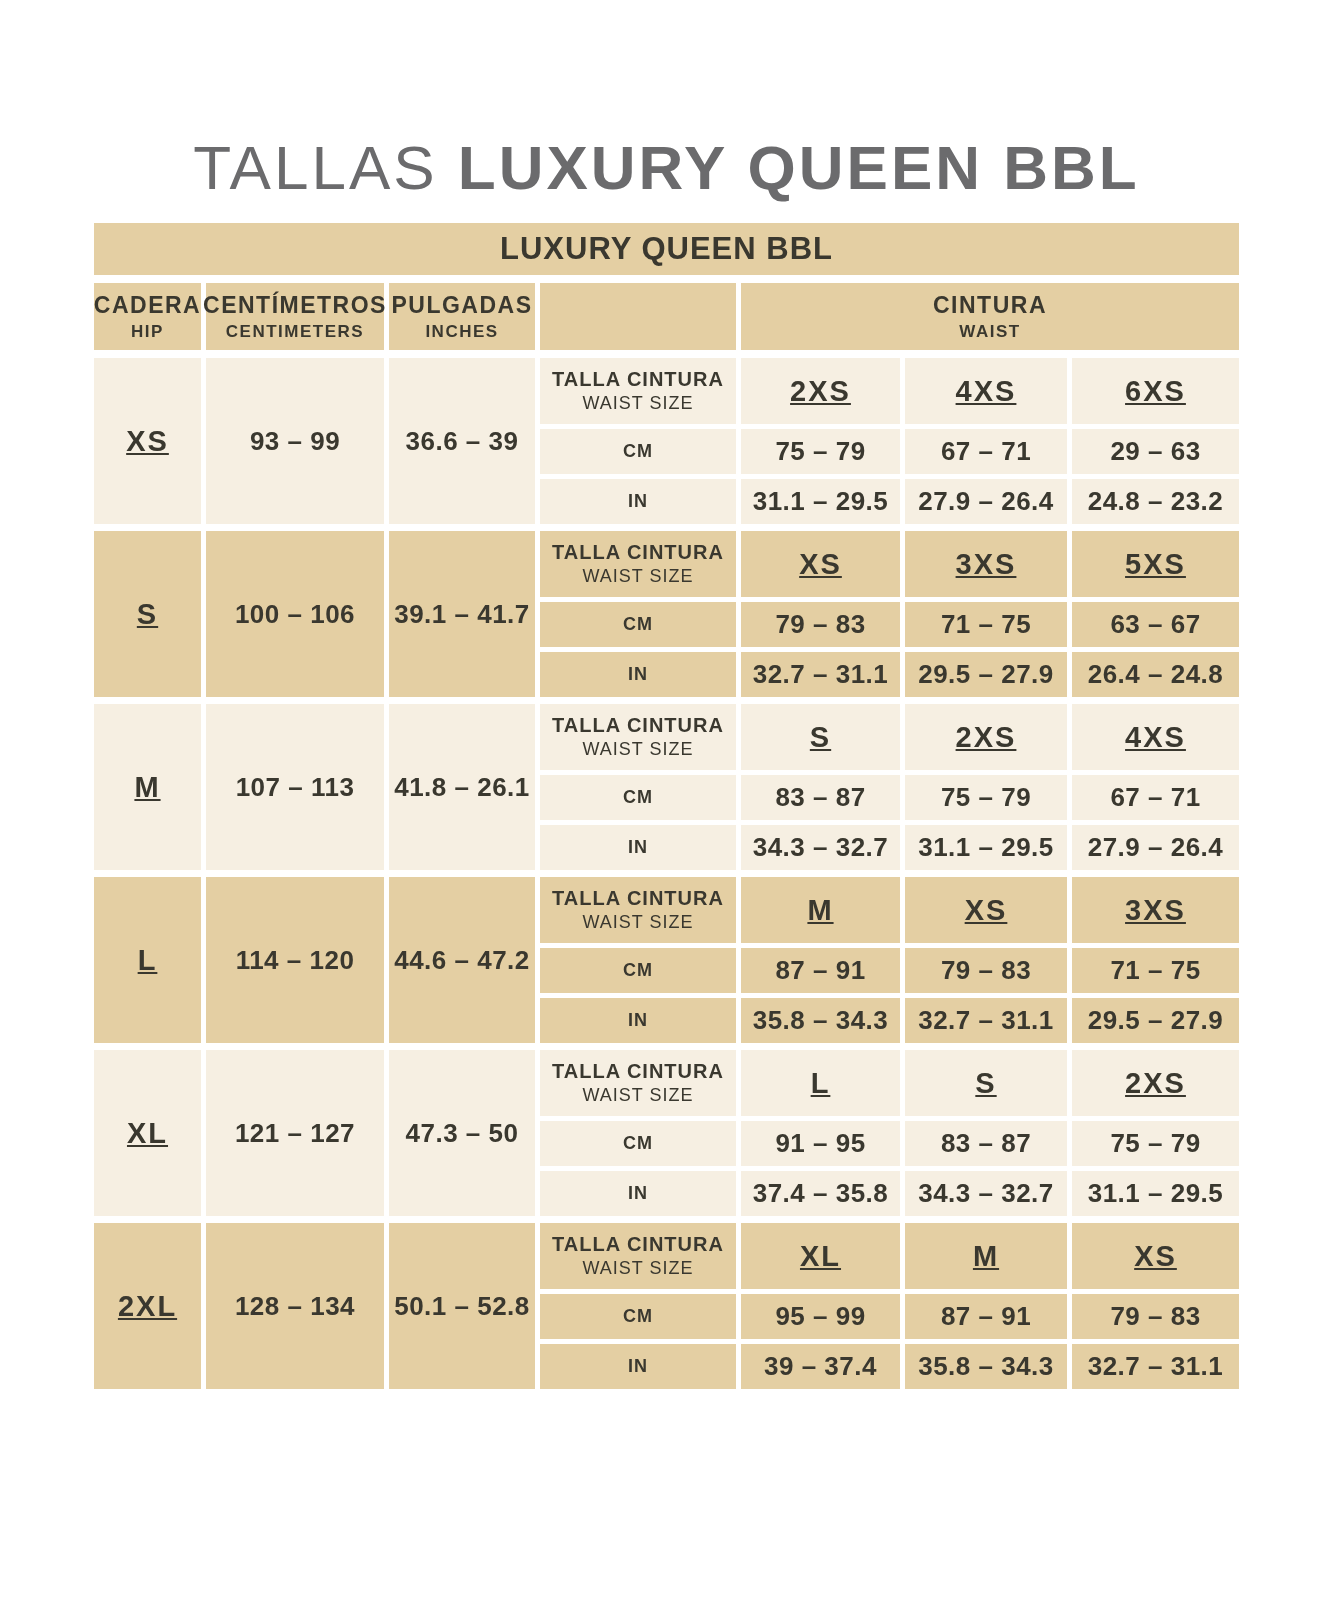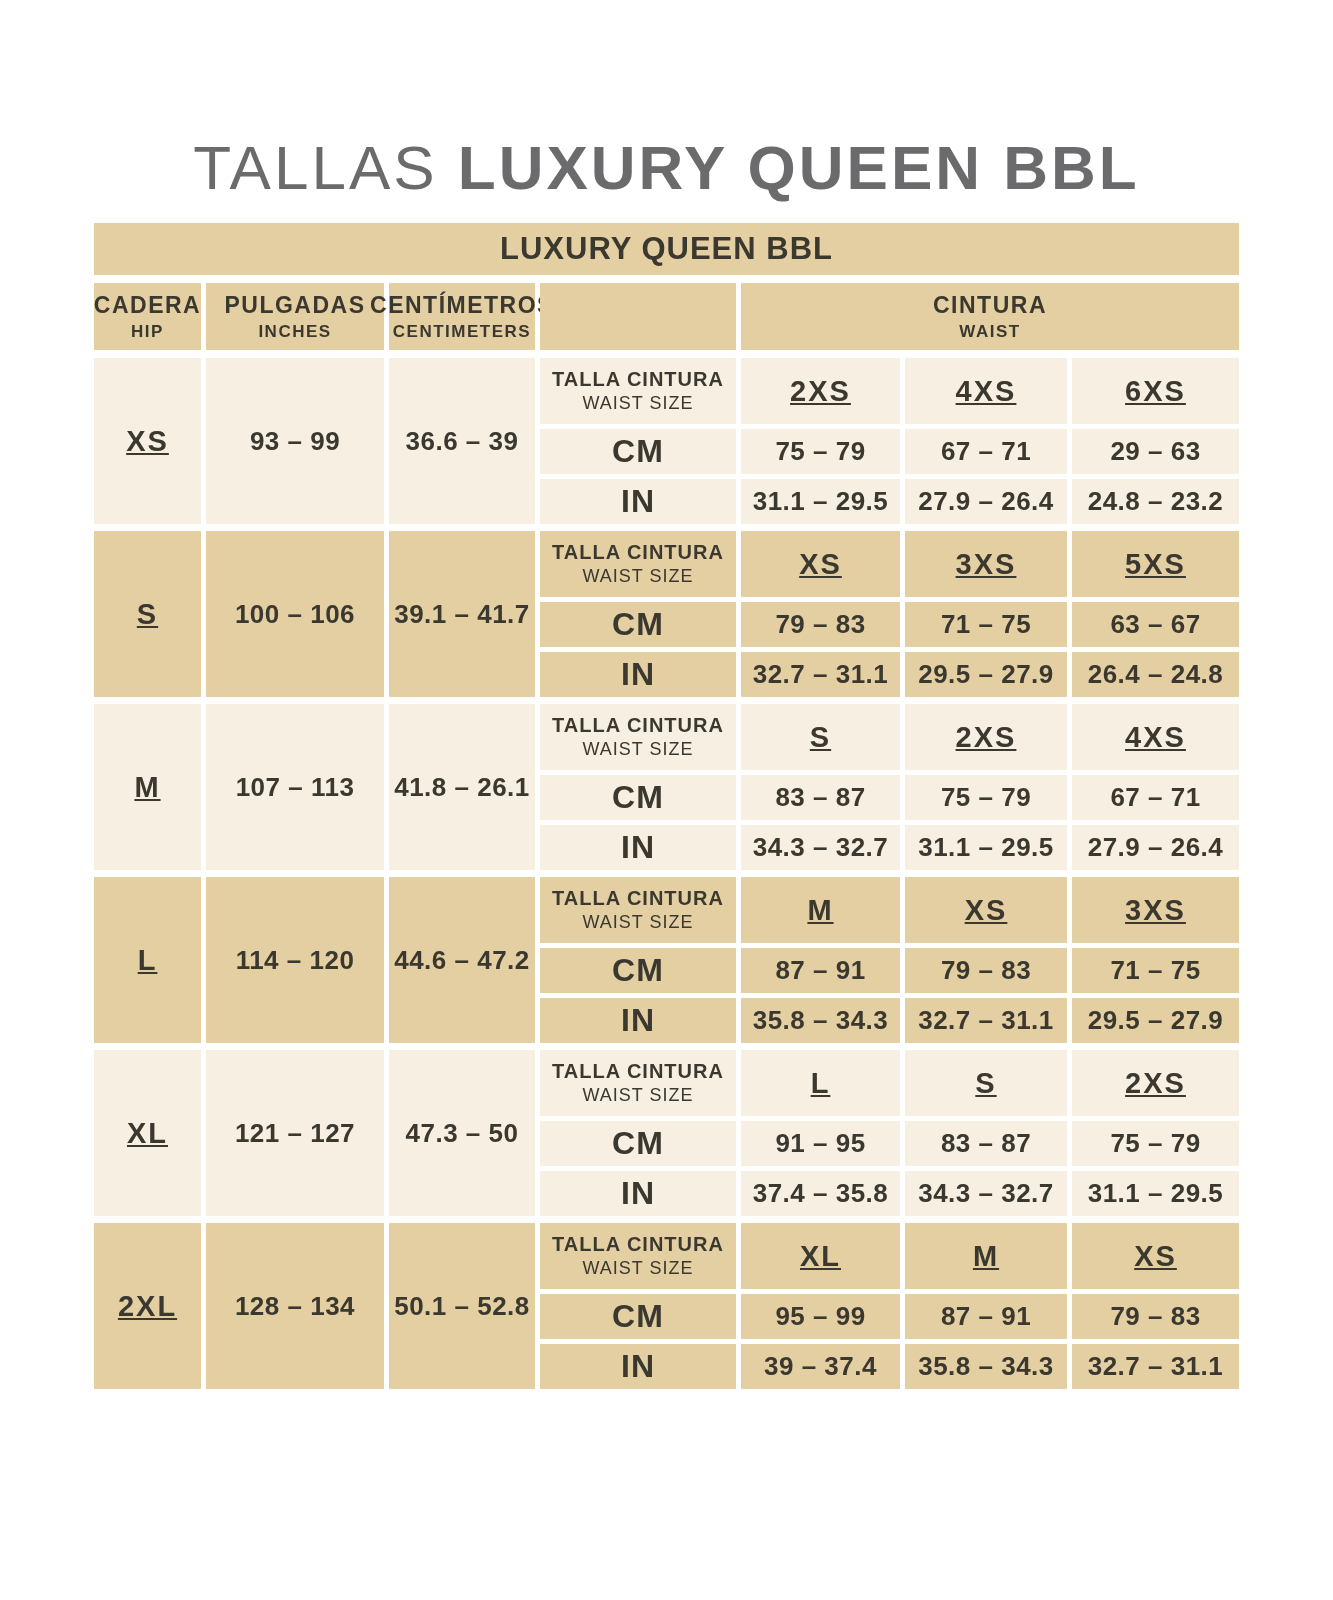--- a/index.html
+++ b/index.html
@@ -59,47 +59,47 @@
   .c2 { grid-column: 2; grid-row: 1 / span 3; }
   .c3 { grid-column: 3; grid-row: 1 / span 3; }
   .waist-span { grid-column: 5 / 8; }
 
   .hp  { font-size: 23px; font-weight: 700; letter-spacing: 1.5px; }
   .hs  { font-size: 17px; font-weight: 700; letter-spacing: 1.5px; margin-top: 3px; }
   .lp  { font-size: 20px; font-weight: 700; letter-spacing: 1px; }
   .ls  { font-size: 18px; font-weight: 400; letter-spacing: 1px; margin-top: 2px; }
   .sz  { font-size: 29px; font-weight: 700; letter-spacing: 2px; text-decoration: underline; }
   .val { font-size: 26px; font-weight: 700; letter-spacing: 0.5px; white-space: nowrap; }
-  .unit{ font-size: 32px; font-weight: 700; letter-spacing: 1px; }
+  .unit{ font-size: 18px; font-weight: 700; letter-spacing: 1px; }
 </style>
 </head>
 <body>
 
 <div class="page">
 
   <h1 class="title"><span class="t-light">TALLAS</span> <span class="t-bold">LUXURY QUEEN BBL</span></h1>
 
   <div class="sizetable">
 
     <div class="band">
       <span>LUXURY QUEEN BBL</span>
     </div>
 
     <div class="grid head">
       <div class="cell">
         <div class="hp">CADERA</div>
         <div class="hs">HIP</div>
       </div>
       <div class="cell">
+        <div class="hp">CENTÍMETROS</div>
+        <div class="hs">CENTIMETERS</div>
+      </div>
+      <div class="cell">
         <div class="hp">PULGADAS</div>
         <div class="hs">INCHES</div>
-      </div>
-      <div class="cell">
-        <div class="hp">CENTÍMETROS</div>
-        <div class="hs">CENTIMETERS</div>
       </div>
       <div class="cell"></div>
       <div class="cell waist-span">
         <div class="hp">CINTURA</div>
         <div class="hs">WAIST</div>
       </div>
     </div>
 
     <section class="grid group light">
       <div class="cell sz c1">XS</div>

